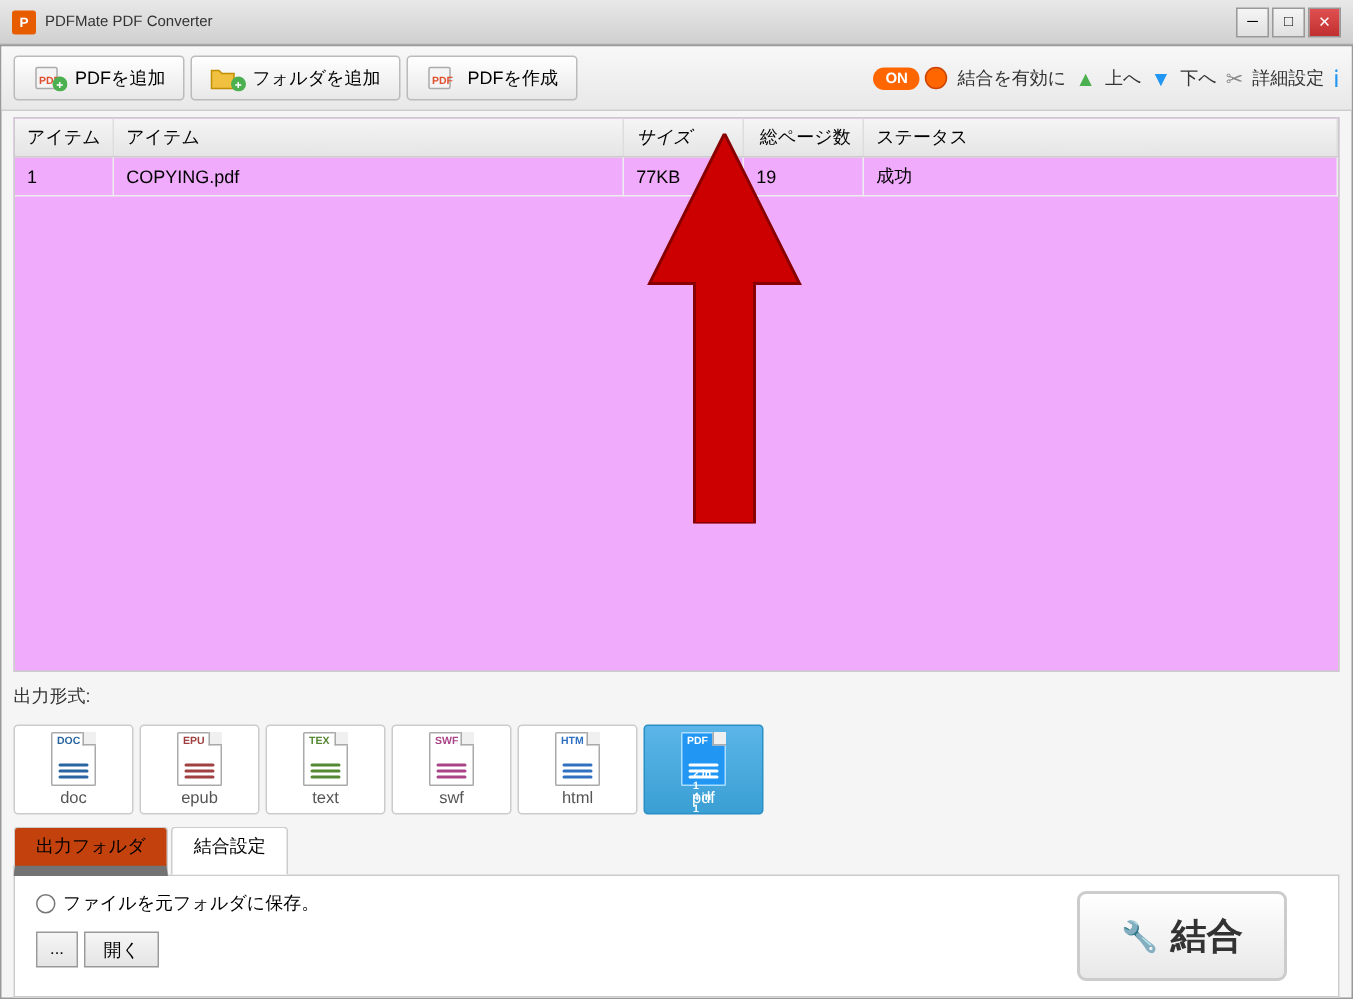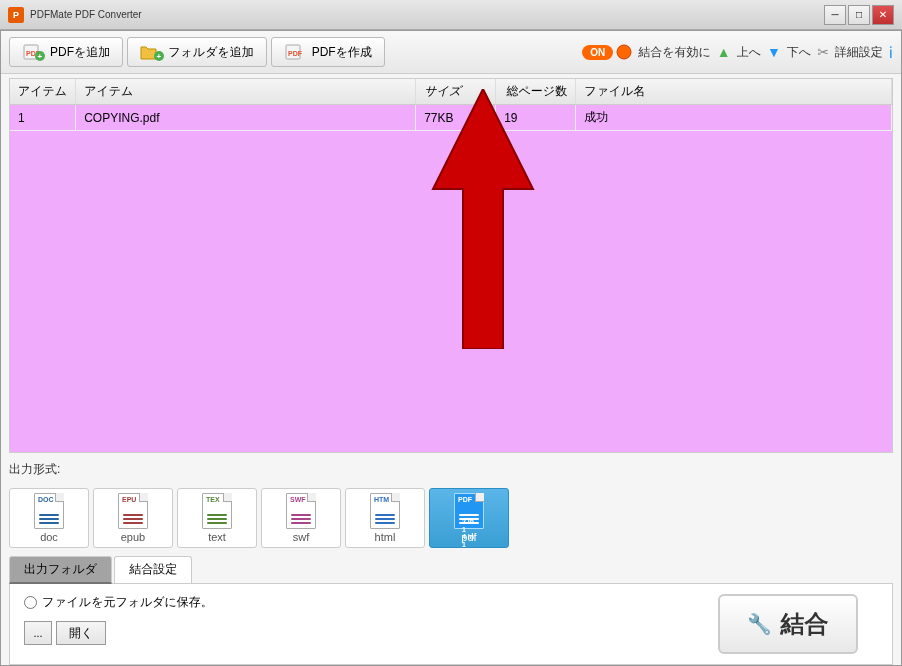--- a/index.html
+++ b/index.html
@@ -255,22 +255,22 @@
       padding: 4px 14px;
       cursor: pointer;
       font-size: 12px;
       border: 1px solid #ccc;
       border-bottom: none;
       background: white;
       margin-right: 2px;
       border-radius: 3px 3px 0 0;
     }
     .bottom-tab.active {
-      background: #a3a3a3;
-      border-bottom: 2px solid #737373;
+      background: #c2410c;
+      border-bottom: 7px solid #737373;
       margin-bottom: -1px;
     }
 
     
     .settings-panel {
       background: white;
       margin: 0 8px;
       border: 1px solid #ccc;
       border-top: none;
       padding: 10px 14px;
@@ -422,21 +422,21 @@
   </div>
 
   <div class="file-list-area">
     <table class="file-table">
       <thead>
         <tr>
           <th style="width:60px;">アイテム</th>
           <th style="width:340px;">アイテム</th>
           <th style="width:80px;font-style:italic;">サイズ</th>
           <th style="width:80px;text-align:right;">総ページ数</th>
-          <th>ファイル名</th>
+          <th>ステータス</th>
         </tr>
       </thead>
       <tbody id="file-tbody">
 
       <tr>
       <td>1</td>
       <td>COPYING.pdf</td>
       <td>77KB</td>
       <td>19</td>
       <td>成功</td>

